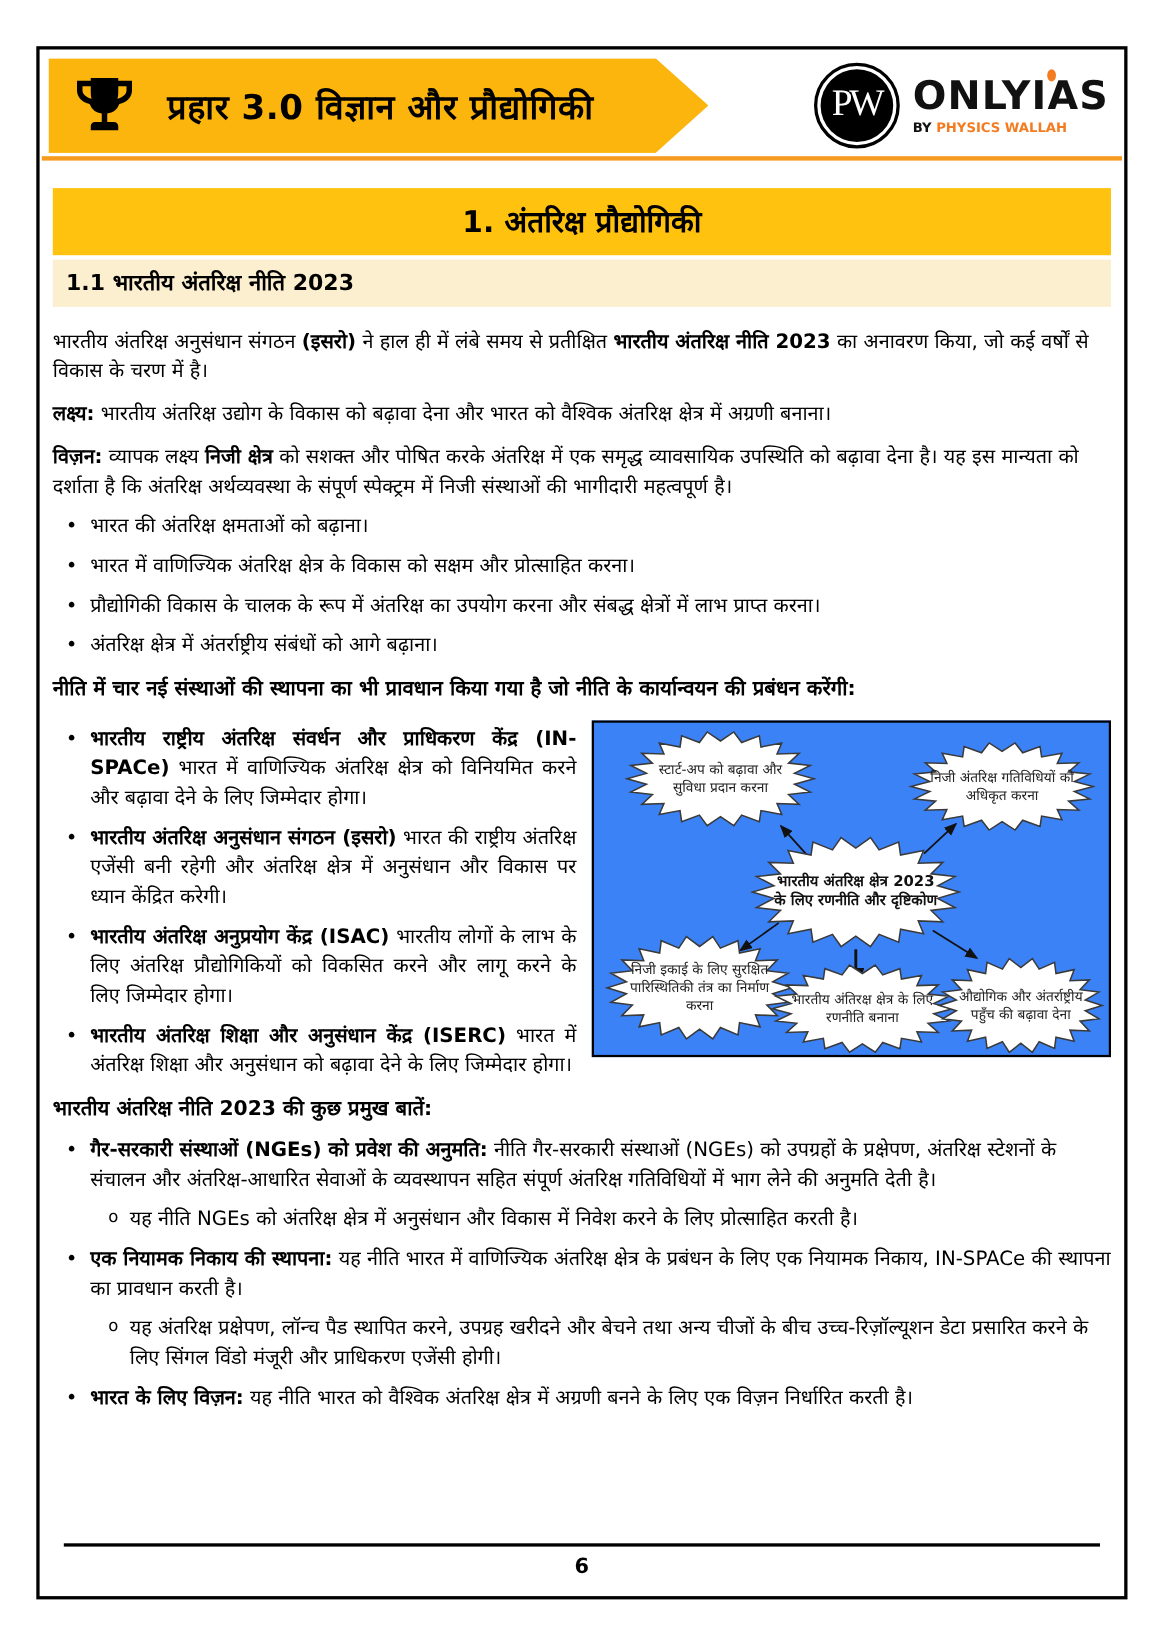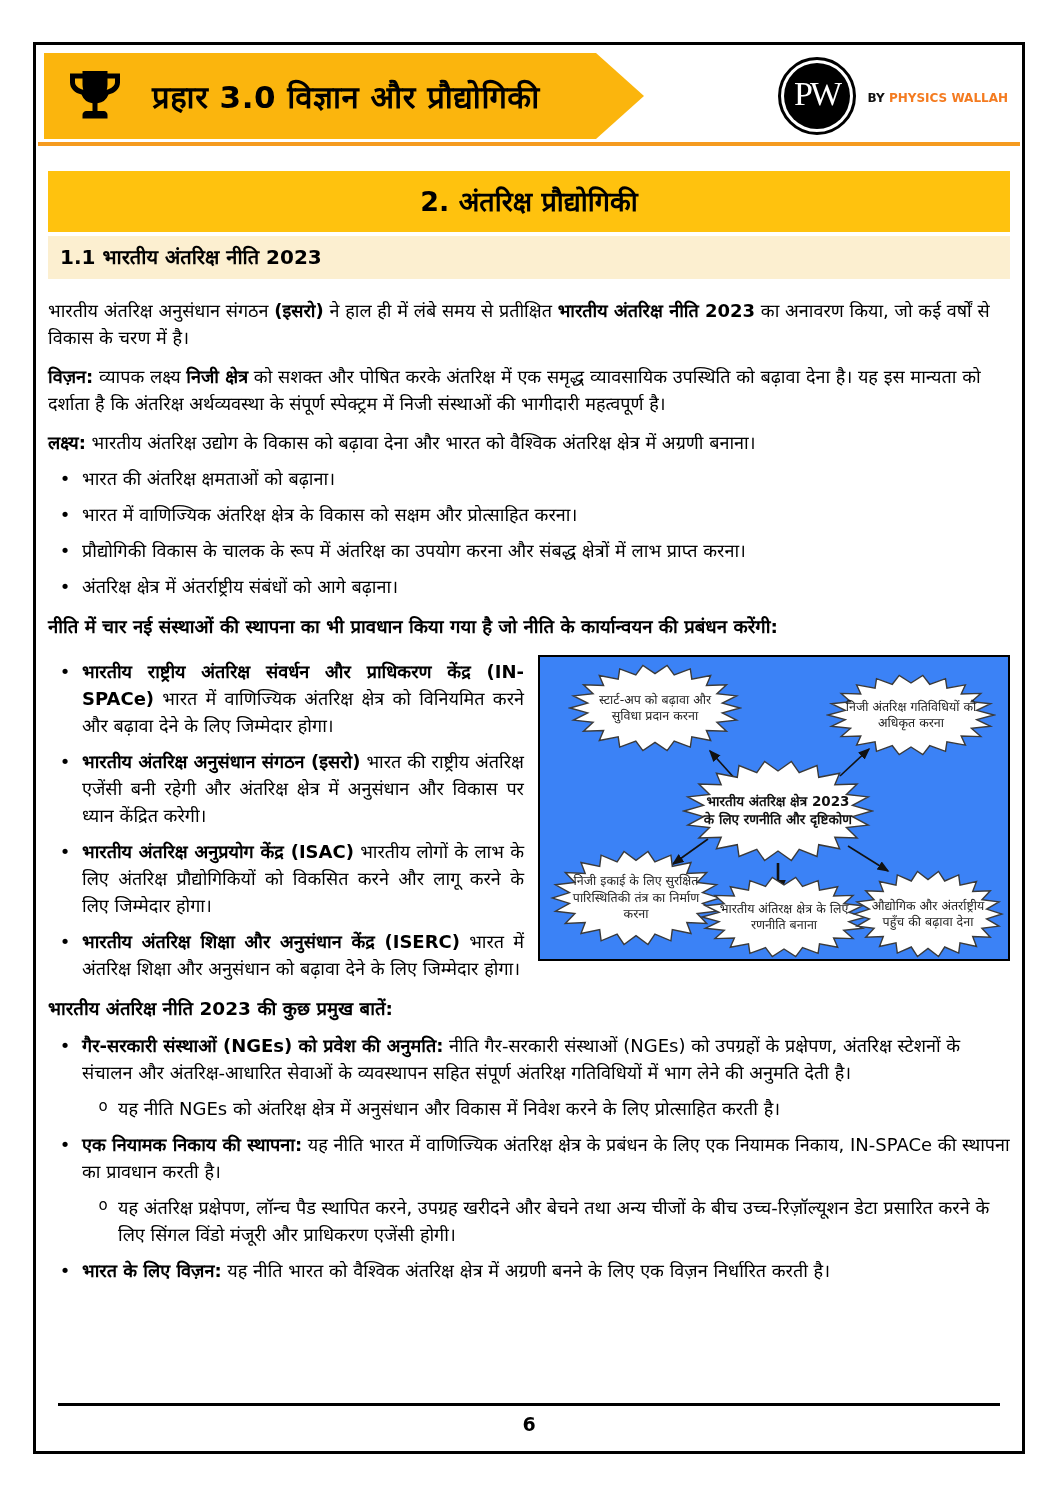--- a/index.html
+++ b/index.html
@@ -81,33 +81,34 @@
       </span>
       <span class="banner-title">प्रहार 3.0 विज्ञान और प्रौद्योगिकी</span>
     </div>
     <div class="logo">
       <div class="pw-circle">
         <div class="pw-disc">
             <span>PW</span>
           </div>
       </div>
       <div class="brand">
+        <span class="brand-name">ONLYIAS</span>
         <span class="brand-tag"><span>BY </span><span class="orange">PHYSICS WALLAH</span></span>
       </div>
     </div>
   </div>
   <div class="orange-rule"></div>
 
-  <div class="chapter-bar">2. अंतरिक्ष प्रौद्योगिकी</div>
+  <div class="chapter-bar">1. अंतरिक्ष प्रौद्योगिकी</div>
   <div class="section-bar">1.1 भारतीय अंतरिक्ष नीति 2023</div>
 
   <div class="content">
     <p><span>भारतीय अंतरिक्ष अनुसंधान संगठन </span><b>(इसरो)</b><span> ने हाल ही में लंबे समय से प्रतीक्षित </span><b>भारतीय अंतरिक्ष नीति 2023</b><span> का अनावरण किया, जो कई वर्षों से विकास के चरण में है।</span></p>
+    <p><b>लक्ष्य:</b><span> भारतीय अंतरिक्ष उद्योग के विकास को बढ़ावा देना और भारत को वैश्विक अंतरिक्ष क्षेत्र में अग्रणी बनाना।</span></p>
     <p><b>विज़न:</b><span> व्यापक लक्ष्य </span><b>निजी क्षेत्र</b><span> को सशक्त और पोषित करके अंतरिक्ष में एक समृद्ध व्यावसायिक उपस्थिति को बढ़ावा देना है। यह इस मान्यता को दर्शाता है कि अंतरिक्ष अर्थव्यवस्था के संपूर्ण स्पेक्ट्रम में निजी संस्थाओं की भागीदारी महत्वपूर्ण है।</span></p>
-    <p><b>लक्ष्य:</b><span> भारतीय अंतरिक्ष उद्योग के विकास को बढ़ावा देना और भारत को वैश्विक अंतरिक्ष क्षेत्र में अग्रणी बनाना।</span></p>
 
     <div class="li">
         <span class="m">•</span>
         <div class="t">भारत की अंतरिक्ष क्षमताओं को बढ़ाना।</div>
       </div>
     <div class="li">
         <span class="m">•</span>
         <div class="t">भारत में वाणिज्यिक अंतरिक्ष क्षेत्र के विकास को सक्षम और प्रोत्साहित करना।</div>
       </div>
     <div class="li">

